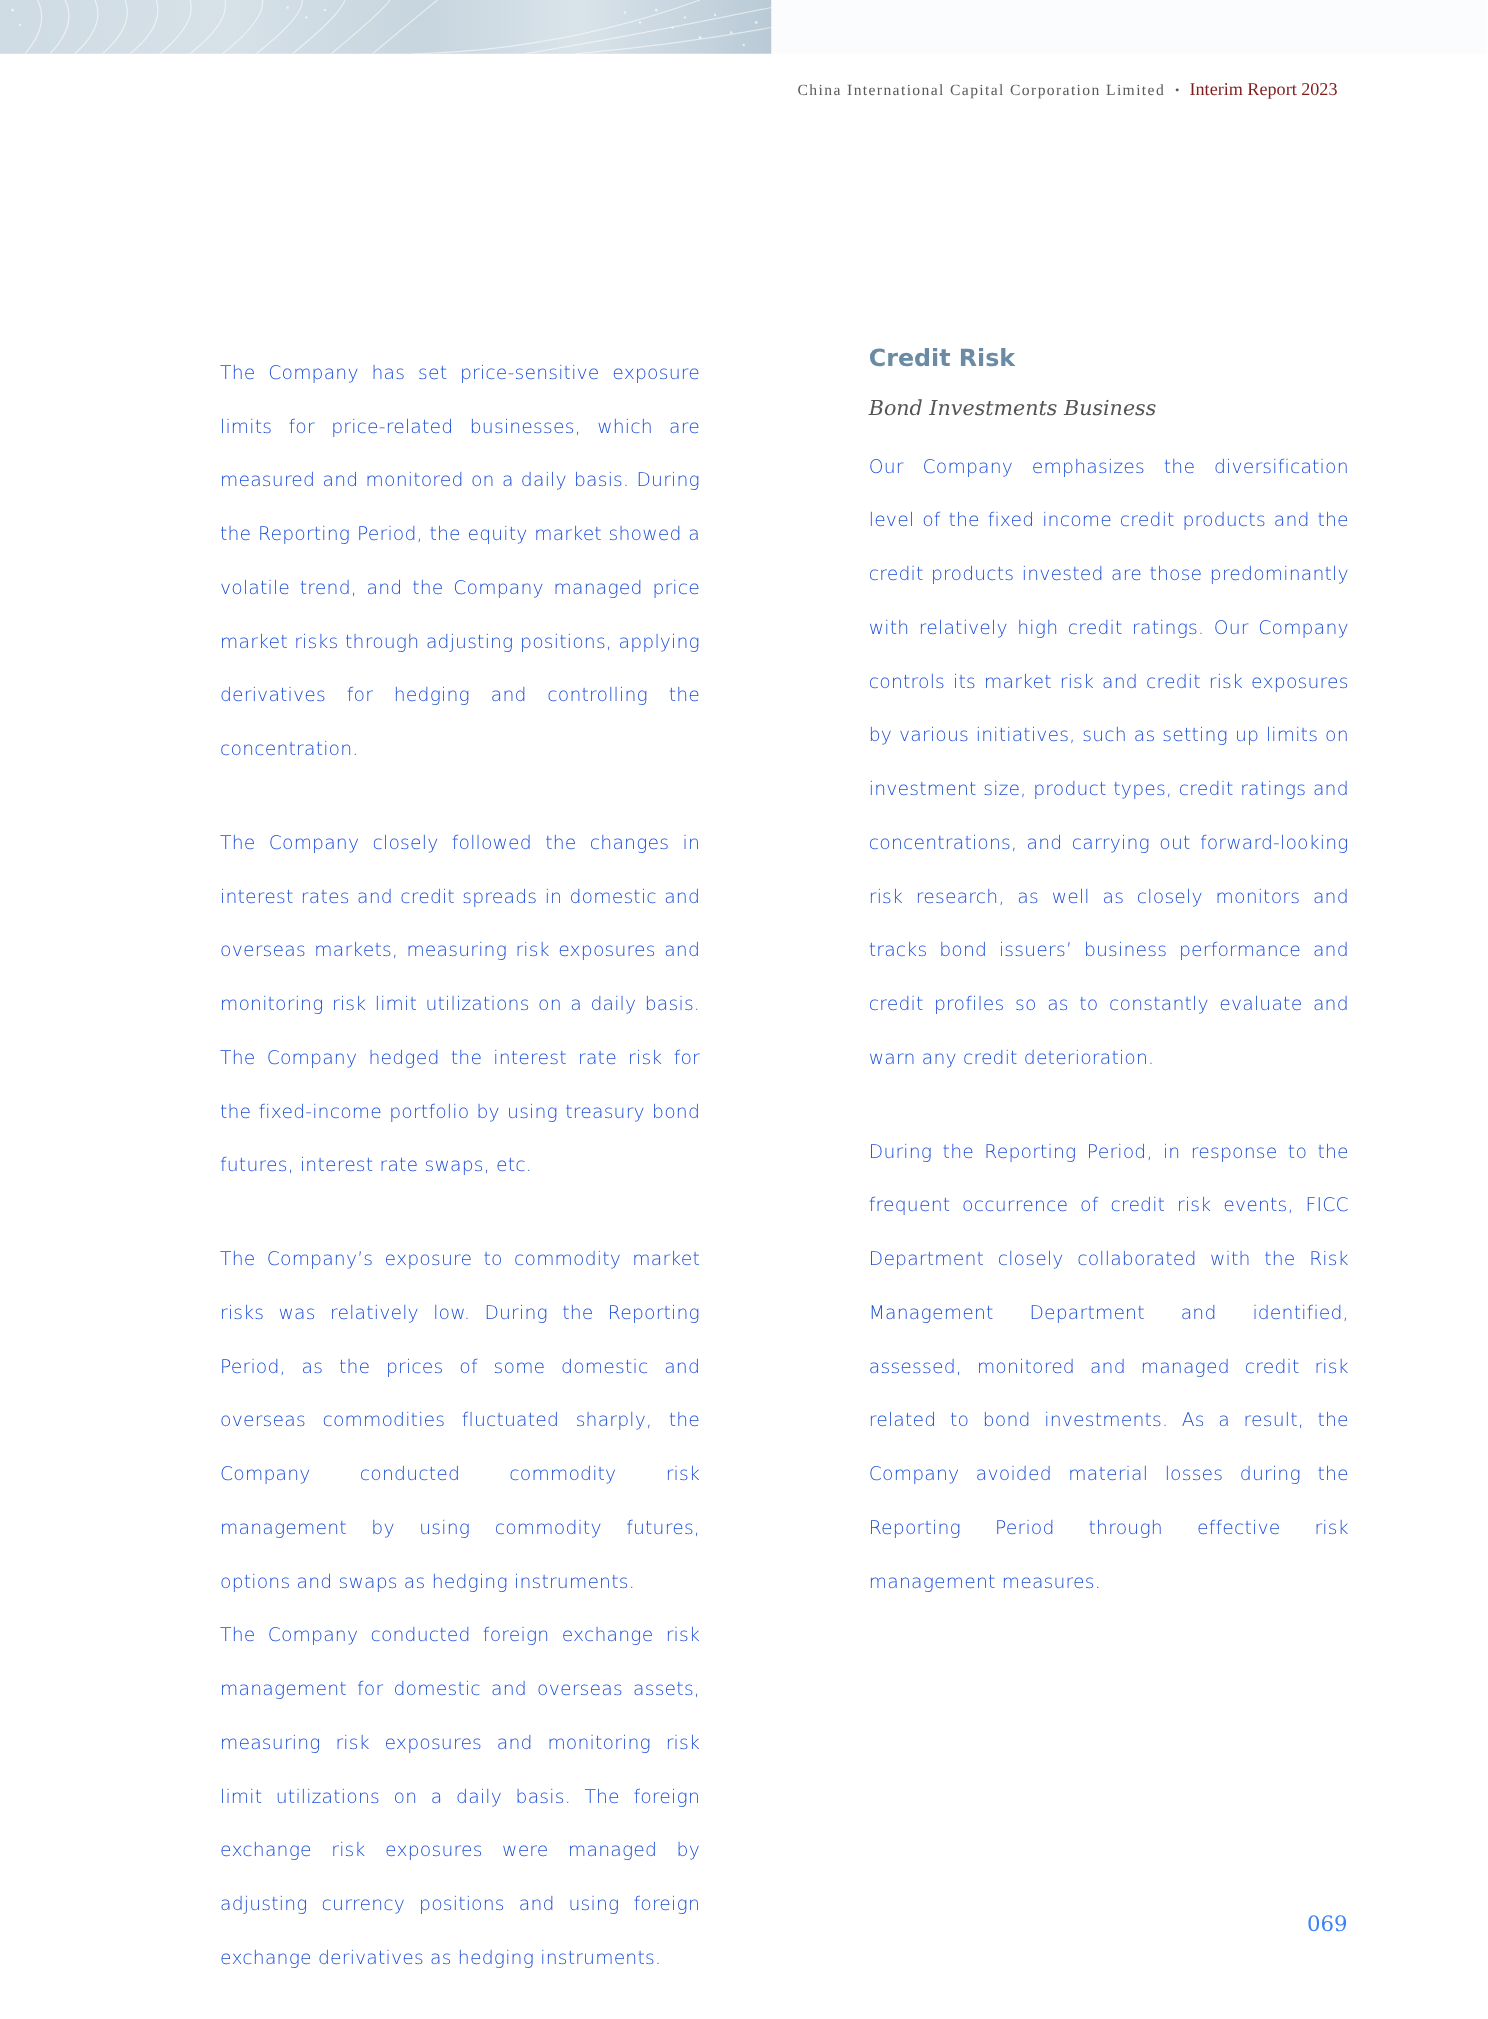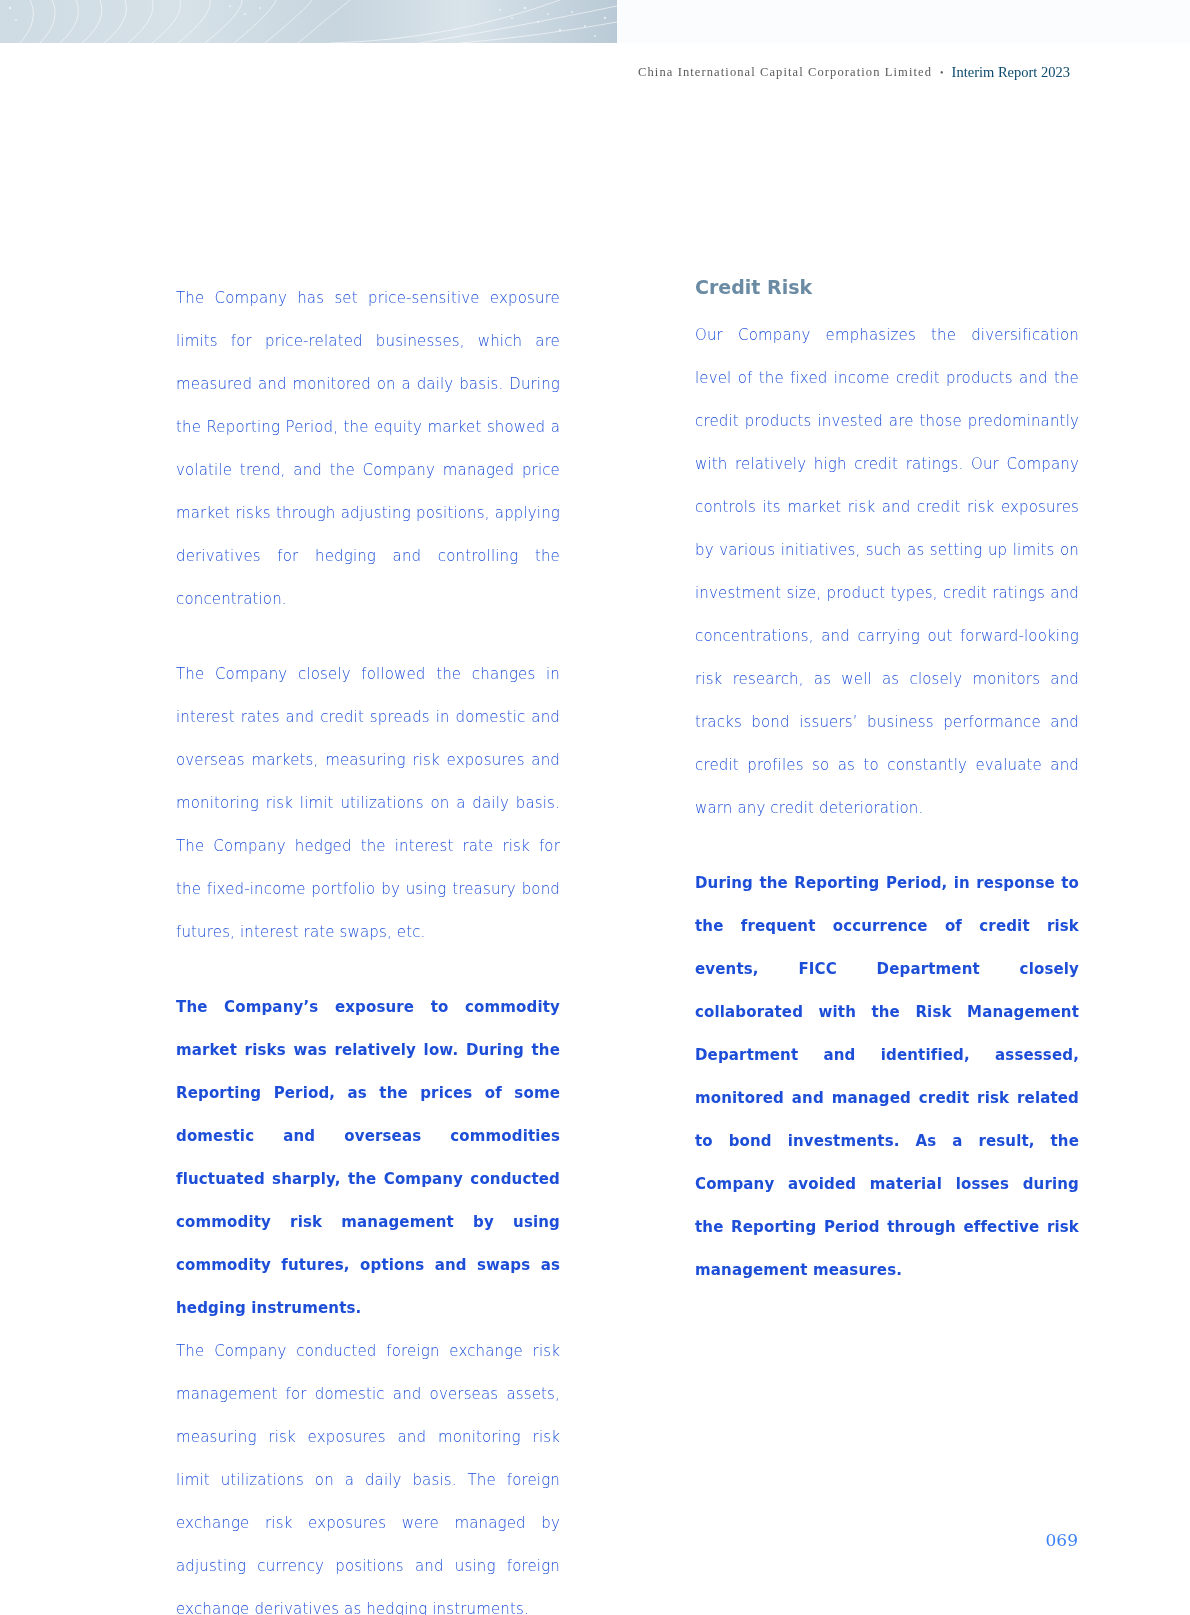--- a/index.html
+++ b/index.html
@@ -51,40 +51,40 @@
       color: #5b5b5b;
       letter-spacing: 1.1px;
       font-size: 12.5px;
     }
     .running-header .bullet {
       color: #5b5b5b;
       margin: 0 8px;
       font-size: 10px;
     }
     .running-header .report {
-      color: #0c4a6e;
+      color: #7f1d1d;
       font-size: 14.5px;
     }
     .column {
       position: absolute;
       top: 277px;
       width: 384px;
     }
     .col-left { left: 176px; }
     .col-right { left: 695px; top: 274px; }
     p.body {
       margin: 0 0 32px 0;
       font-size: 15px;
       line-height: 43px;
       text-align: justify;
       color: #1d4ed8;
       letter-spacing: 0.15px;
       font-weight: 300;
     }
-    p.body.last { margin-bottom: 0; font-weight: bold; }
+    p.body.last { margin-bottom: 0; }
     h2.section-title {
       margin: 0 0 14px 0;
       font-size: 19px;
       line-height: 26px;
       font-weight: bold;
       color: #6a8ba3;
     }
     h3.subsection-title {
       margin: 12px 0 12px 0;
       font-family: "DejaVu Serif", serif;
@@ -155,17 +155,18 @@
 
 <div class="column col-left">
   <p class="body">The Company has set price-sensitive exposure limits for price-related businesses, which are measured and monitored on a daily basis. During the Reporting Period, the equity market showed a volatile trend, and the Company managed price market risks through adjusting positions, applying derivatives for hedging and controlling the concentration.</p>
   <p class="body">The Company closely followed the changes in interest rates and credit spreads in domestic and overseas markets, measuring risk exposures and monitoring risk limit utilizations on a daily basis. The Company hedged the interest rate risk for the fixed-income portfolio by using treasury bond futures, interest rate swaps, etc.</p>
   <p class="body last">The Company’s exposure to commodity market risks was relatively low. During the Reporting Period, as the prices of some domestic and overseas commodities fluctuated sharply, the Company conducted commodity risk management by using commodity futures, options and swaps as hedging instruments.</p>
   <p class="body">The Company conducted foreign exchange risk management for domestic and overseas assets, measuring risk exposures and monitoring risk limit utilizations on a daily basis. The foreign exchange risk exposures were managed by adjusting currency positions and using foreign exchange derivatives as hedging instruments.</p>
 </div>
 
 <div class="column col-right">
   <h2 class="section-title">Credit Risk</h2>
+  <h3 class="subsection-title">Bond Investments Business</h3>
   <p class="body">Our Company emphasizes the diversification level of the fixed income credit products and the credit products invested are those predominantly with relatively high credit ratings. Our Company controls its market risk and credit risk exposures by various initiatives, such as setting up limits on investment size, product types, credit ratings and concentrations, and carrying out forward-looking risk research, as well as closely monitors and tracks bond issuers’ business performance and credit profiles so as to constantly evaluate and warn any credit deterioration.</p>
   <p class="body last">During the Reporting Period, in response to the frequent occurrence of credit risk events, FICC Department closely collaborated with the Risk Management Department and identified, assessed, monitored and managed credit risk related to bond investments. As a result, the Company avoided material losses during the Reporting Period through effective risk management measures.</p>
 </div>
 
 <div class="page-number">069</div>
 
 </body></html>

